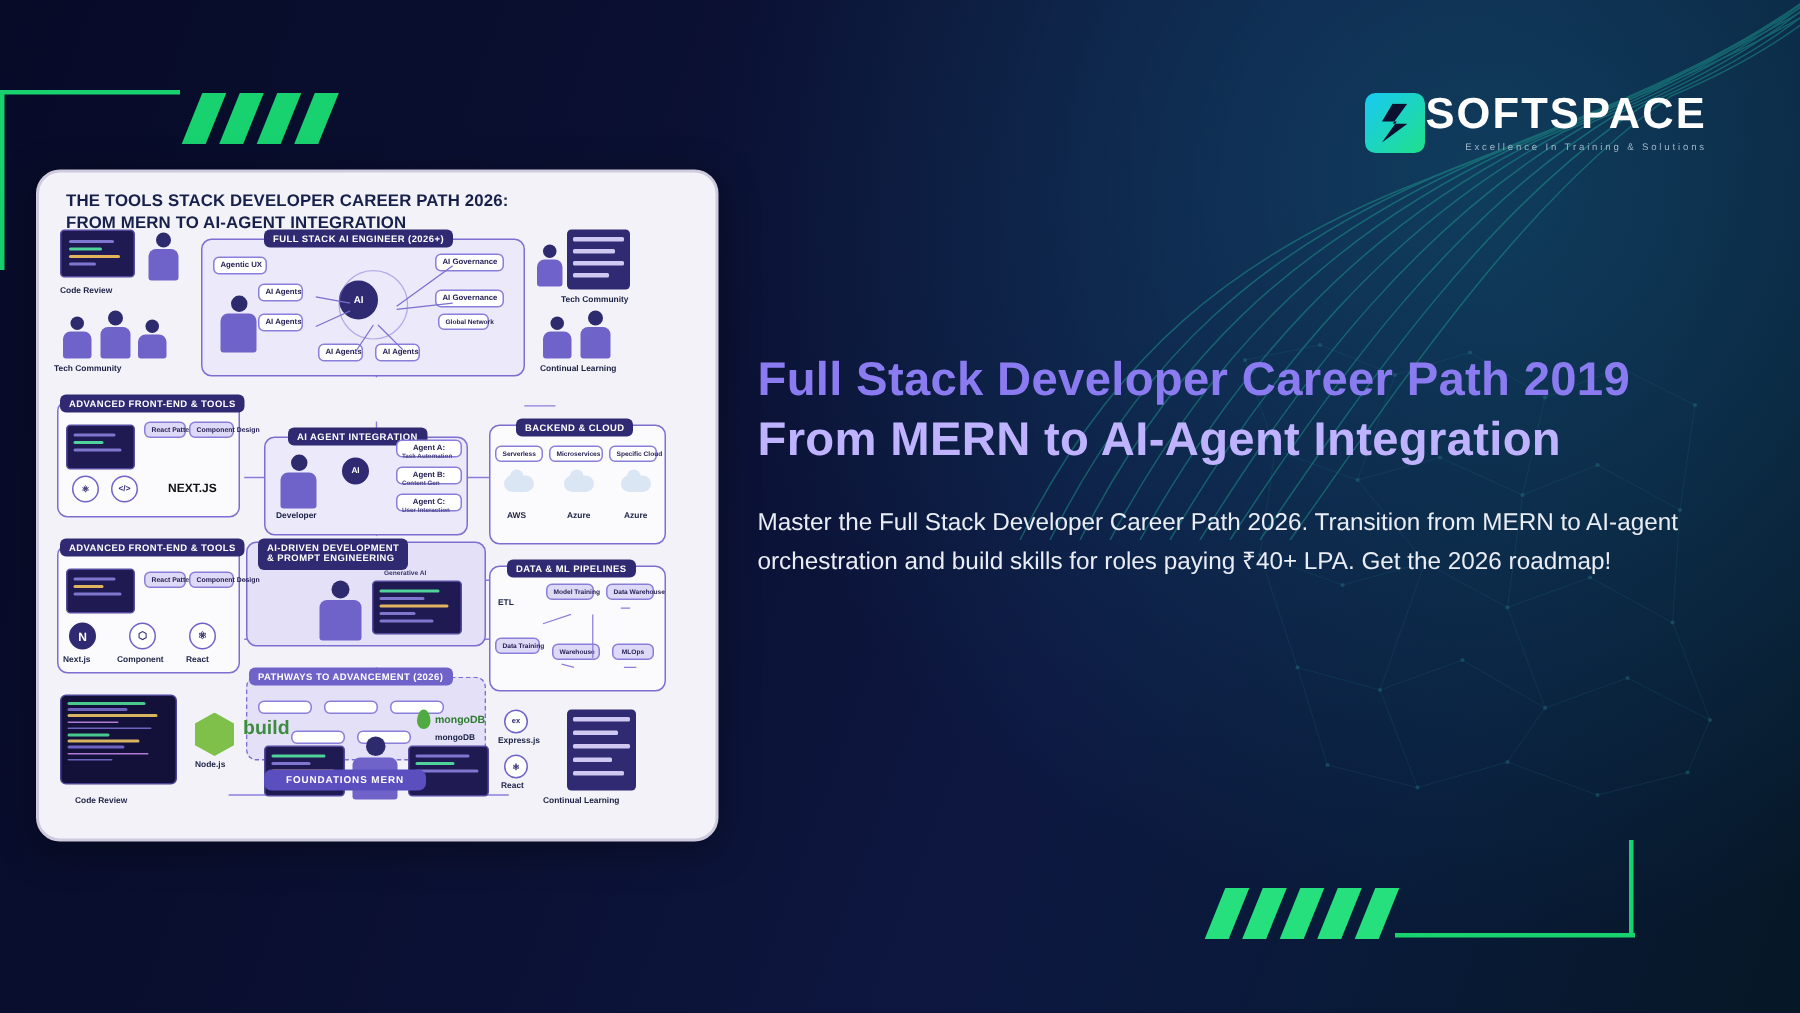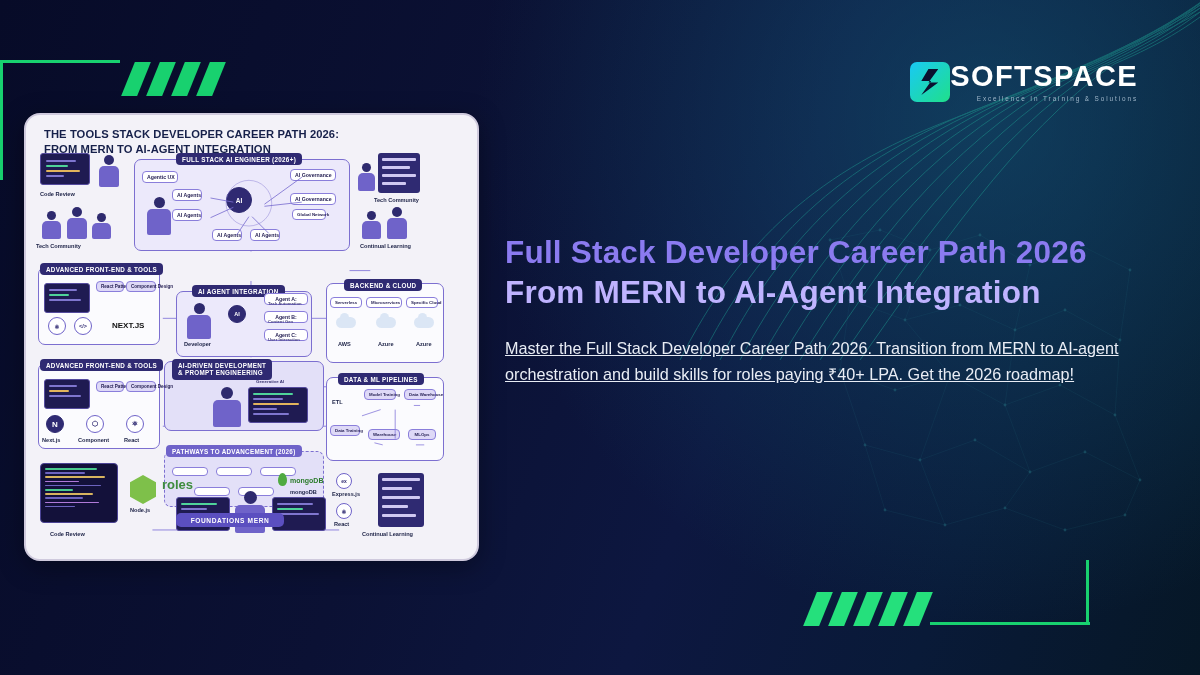--- a/index.html
+++ b/index.html
@@ -48,21 +48,21 @@
   }
   .logo-text { color: #ffffff; font-size: 29px; font-weight: 700; letter-spacing: 1.4px; line-height: 1; }
   .logo-tag { color: #9fb6c9; font-size: 6.4px; letter-spacing: 1.9px; margin-top: 4px; text-align: right; }
   .logo-url { color: #ffffff; font-size: 13.5px; margin-top: 9px; letter-spacing: .2px; }
 
   
   .copy { position: absolute; left: 505px; top: 232px; width: 660px; }
   .headline { font-size: 31.5px; font-weight: 700; line-height: 1.28; letter-spacing: .2px; }
   .headline .l1 { color: #8b7bf0; display: block; }
   .headline .l2 { color: #bfb3ff; display: block; }
-  .sub { margin-top: 22px; color: #e9edf5; font-size: 16.2px; line-height: 1.62; max-width: 640px; text-decoration: underline; }
+  .sub { margin-top: 22px; color: #e9edf5; font-size: 16.2px; line-height: 1.62; max-width: 640px; }
 
   
   .info-card {
     position: absolute; left: 24px; top: 113px; width: 455px; height: 448px;
     background: #f3f2f8; border-radius: 16px; border: 2px solid #cfcadd;
     box-shadow: 0 6px 26px rgba(0,0,0,.35);
     padding: 10px 12px 10px 12px; overflow: hidden;
   }
   .info-title { color: #16204a; font-size: 11.2px; font-weight: 700; line-height: 1.28; letter-spacing: .1px; margin: 2px 0 5px 6px; }
 
@@ -206,21 +206,21 @@
       <div class="logo-mark"></div>
       <div>
         <div class="logo-text">SOFTSPACE</div>
         <div class="logo-tag">Excellence In Training &amp; Solutions</div>
       </div>
     </div>
   </div>
 
   <div class="copy">
     <div class="headline">
-      <span class="l1">Full Stack Developer Career Path 2026</span>
+      <span class="l1">Full Stack Developer Career Path 2019</span>
       <span class="l2">From MERN to AI-Agent Integration</span>
     </div>
     <p class="sub">Master the Full Stack Developer Career Path 2026. Transition from MERN to AI-agent orchestration and build skills for roles paying ₹40+ LPA. Get the 2026 roadmap!</p>
   </div>
 
   <div class="info-card">
 
     <div class="info-title">THE TOOLS STACK DEVELOPER CAREER PATH 2026:</div>
     <div class="info-title" style="margin-top:-4px">FROM MERN TO AI-AGENT INTEGRATION</div>
 
@@ -436,21 +436,21 @@
       <span class="y" style="width:60px;"></span>
       <span class="p" style="width:34px;"></span>
       <span style="width:56px;"></span>
       <span class="g" style="width:28px;"></span>
       <span class="y" style="width:48px;"></span>
       <span style="width:38px;"></span>
       <span class="p" style="width:54px;"></span>
       <span style="width:30px;"></span>
     </div>
     <div class="hex" style="left:104px; top:360px;"></div>
-    <div class="badge-node" style="left:136px; top:362px; font-size:13px;">roles</div>
+    <div class="badge-node" style="left:136px; top:362px; font-size:13px;">build</div>
     <div class="label" style="left:104px; top:392px;">Node.js</div>
 
     <div class="mongo-leaf" style="left:252px; top:358px;"></div>
     <div class="label" style="left:264px; top:362px; font-size:7px; color:#2a7a2a;">mongoDB</div>
     <div class="label" style="left:264px; top:374px;">mongoDB</div>
 
     <div class="screen" style="left:150px; top:382px; width:54px; height:34px;">
       <span class="ln g" style="left:4px; top:5px; width:36px;"></span>
       <span class="ln" style="left:4px; top:10px; width:26px;"></span>
       <span class="ln o" style="left:4px; top:15px; width:42px;"></span>

